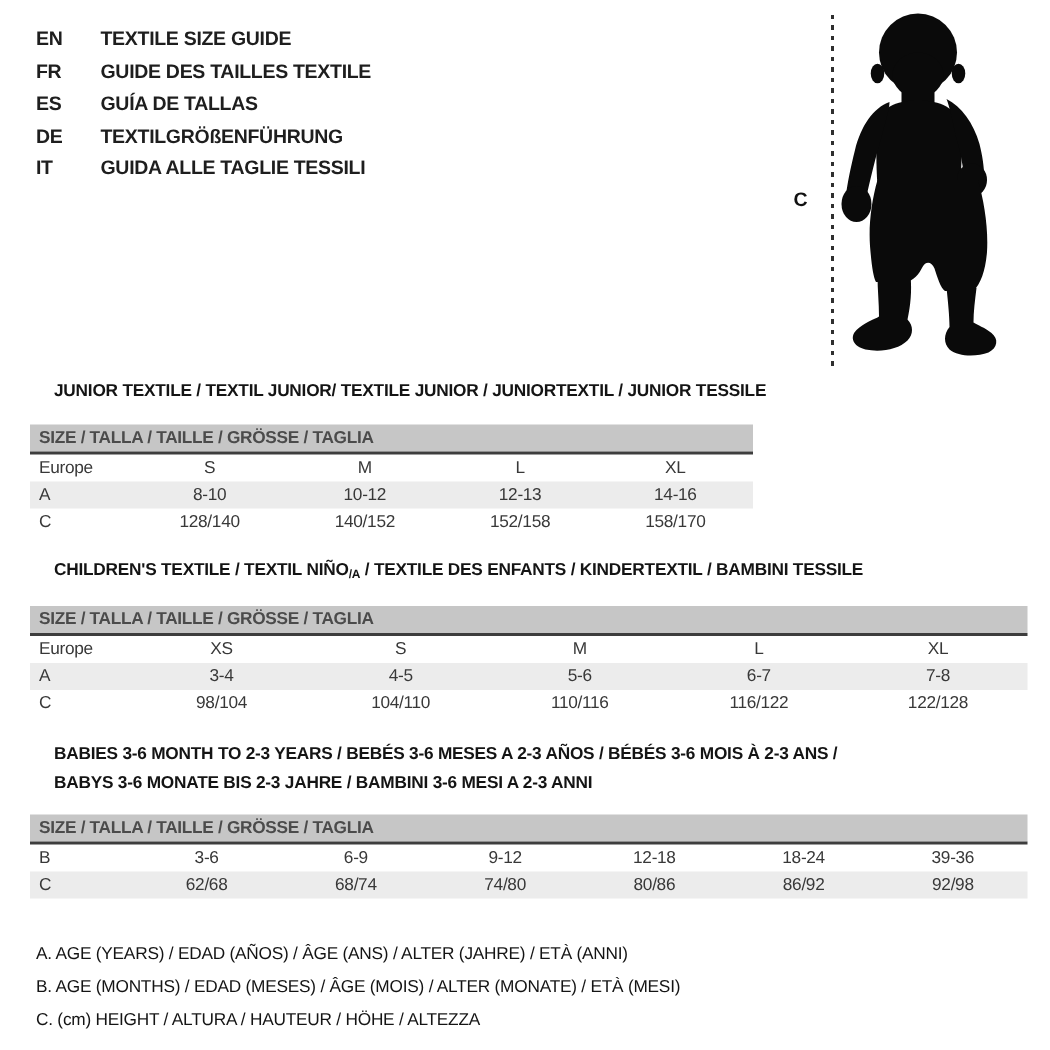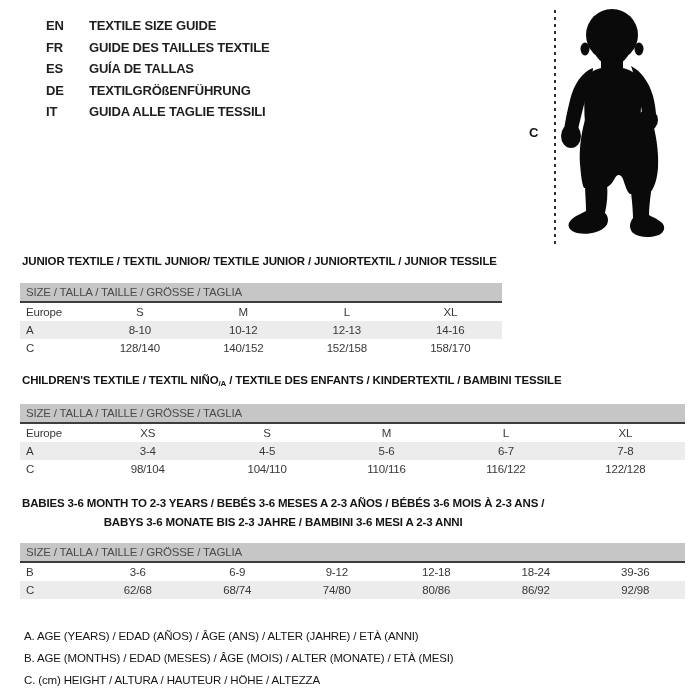--- a/index.html
+++ b/index.html
@@ -1,42 +1,42 @@
 <!DOCTYPE html>
 <html><head>
 <meta charset="utf-8">
 <style>
   html,body { margin:0; padding:0; background:#ffffff; }
   .page { position:relative; width:700px; height:700px; background:#ffffff;
           font-family:"Liberation Sans", sans-serif; overflow:hidden; }
 
   
-  .lang-list { position:absolute; left:24px; top:15px;margin-left:22px; }
+  .lang-list { position:absolute; left:24px; top:15px; }
   .lang-row  { display:flex; line-height:21.5px; font-weight:bold; font-size:13px;
                color:#1e1e1e; letter-spacing:-0.2px; white-space:nowrap; }
   .lang-code { width:43px; }
 
   
   .dash-line { position:absolute; left:554px; top:10px; width:2px; height:238px;
                background:repeating-linear-gradient(to bottom,#2f2f2f 0 3px,transparent 3px 7px); }
   .c-label   { position:absolute; left:529px; top:125px; font-weight:bold; font-size:13px; color:#111; }
   .baby      { position:absolute; left:557px; top:8px; }
 
   
-  .sec-title { position:absolute; left:22px; font-weight:bold; font-size:11.5px; color:#141414;
-               letter-spacing:-0.15px; white-space:nowrap; line-height:18.5px;text-align:center; }
+  .sec-title { position:absolute; left:36px; font-weight:bold; font-size:11.5px; color:#141414;
+               letter-spacing:-0.15px; white-space:nowrap; line-height:18.5px; }
   .sub       { font-size:8px; vertical-align:-2px; font-weight:bold; }
 
   
   .tbl  { position:absolute; left:20px; }
   .t0   { top:283px; width:482px; }
   .t1   { top:404px; width:665px; }
   .t2   { top:543px; width:665px; }
   .size-bar { height:18px; line-height:18px; background:#c6c6c6; color:#4b4b4b;
-              font-size:11.5px; padding-left:6px; letter-spacing:-0.2px; box-sizing:border-box; }
+              font-size:11.5px; padding-left:6px; letter-spacing:-0.2px; box-sizing:border-box;font-weight:bold; }
   .rule { height:2px; background:#3d3d3d; }
   .row  { display:flex; height:18px; line-height:18px; font-size:11.5px; color:#383838;
           letter-spacing:-0.2px; }
   .row.shaded { background:#ececec; }
   .lbl  { width:68px; padding-left:6px; box-sizing:border-box; }
   .val  { flex:1; text-align:center; }
 
   
   .legend { position:absolute; left:24px; top:626px; }
   .legend-line { line-height:21.8px; font-weight:normal; font-size:11.5px; color:#141414;

